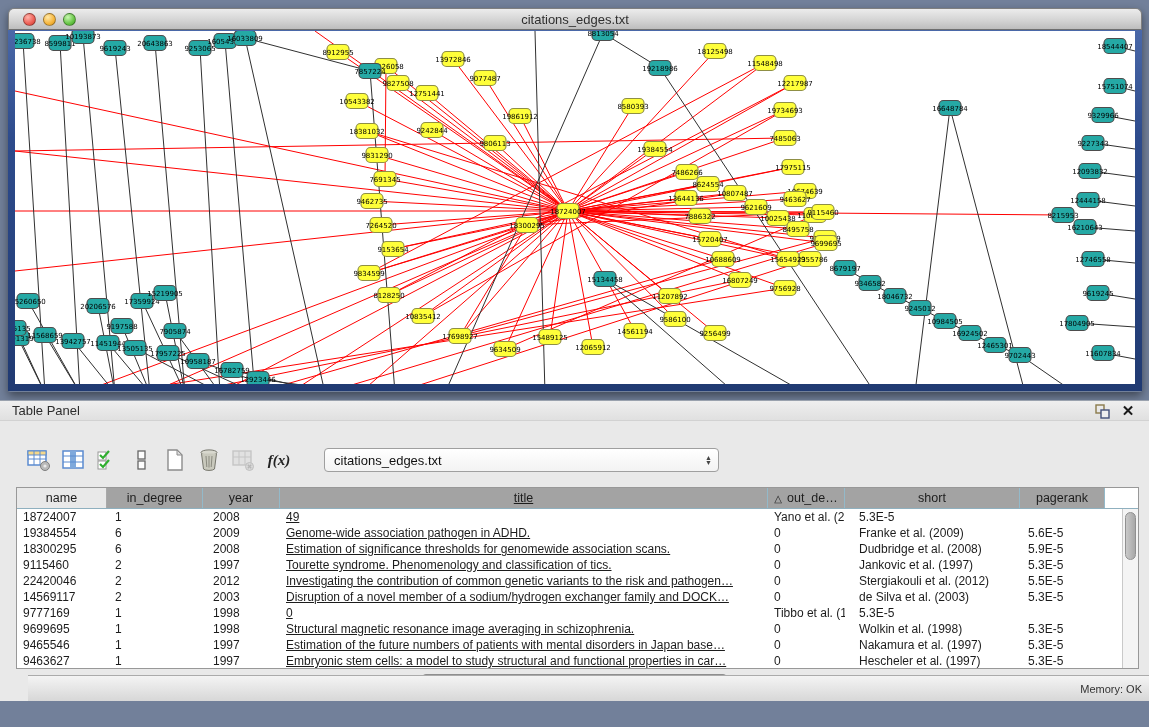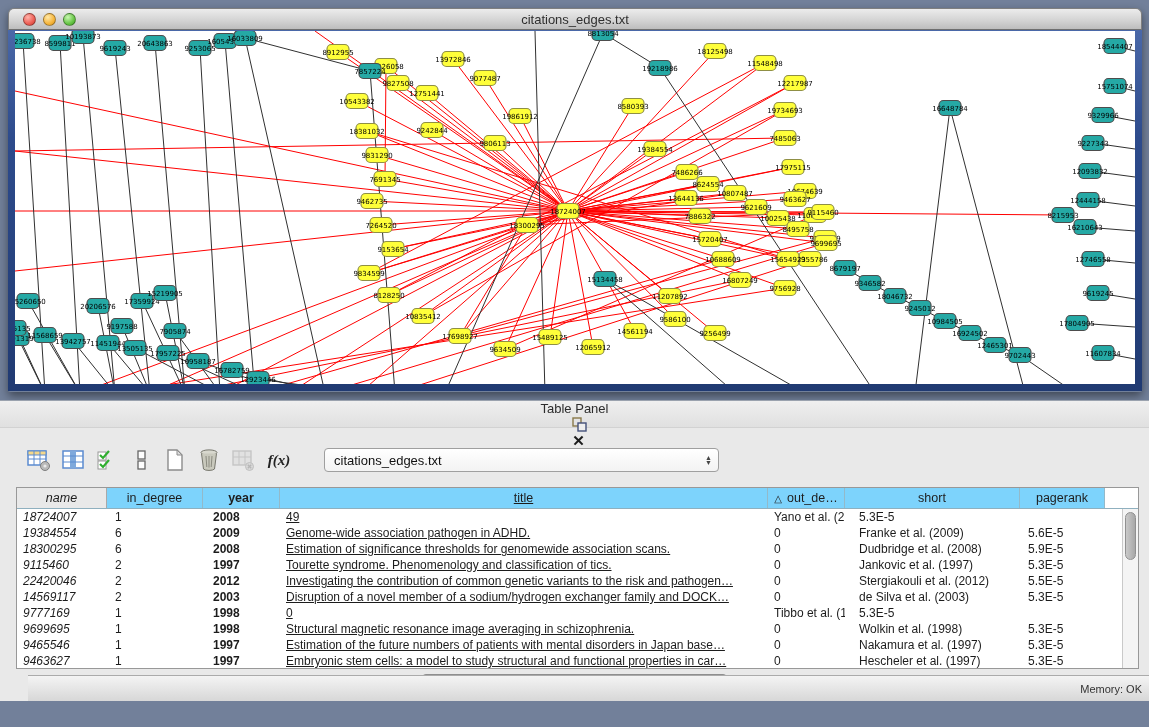--- a/index.html
+++ b/index.html
@@ -21,22 +21,22 @@
   .light.green { background:radial-gradient(circle at 35% 30%, #c9f7b2, #67c546 60%, #3f9c25); }
   .graph-frame { height:361px; background:linear-gradient(180deg,#4a68a8 0%,#2d4b8c 30%,#203a72 100%);
     padding:1px 7px 7px 7px; }
   .graph-canvas { width:100%; height:100%; background:#ffffff; position:relative; overflow:hidden; }
   .graph-canvas svg { display:block; }
   .gnode-label { font-family:"DejaVu Sans", sans-serif; font-size:7px; fill:#000; }
 
   
   .table-panel { position:absolute; left:0; top:400px; width:1149px; height:301px;
     background:#e9e9e9; border-top:1px solid #9aa2ae; }
-  .panel-header { height:27px; background:linear-gradient(#efefef,#e0e0e0);
-    border-bottom:1px solid #d2d2d2; display:flex; align-items:center; padding:0 12px;flex-direction:column; }
+  .panel-header { height:20px; background:linear-gradient(#efefef,#e0e0e0);
+    border-bottom:1px solid #d2d2d2; display:flex; align-items:center; padding:0 12px; }
   .panel-title { font-size:13px; color:#2c2c2c; }
   .panel-header .spacer { flex:1; }
   .float-btn, .close-btn { width:18px; height:18px; display:flex; align-items:center;
     justify-content:center; margin-left:8px; cursor:default; }
   .close-btn { font-size:15px; font-weight:bold; color:#1a1a1a; }
 
   .toolbar { position:absolute; left:0; top:38px; width:100%; height:42px;
     display:flex; align-items:center; padding-left:25px; }
   .tool { width:27px; height:27px; margin-right:7px; display:flex; align-items:center;
     justify-content:center; border-radius:3px; }
@@ -45,28 +45,28 @@
   .combo { margin-left:22px; width:395px; height:24px; background:linear-gradient(#ffffff,#f3f3f3);
     border:1px solid #9f9f9f; border-radius:4px; display:flex; align-items:center;
     padding:0 6px 0 9px; box-shadow:inset 0 1px 0 #fff; }
   .combo-text { flex:1; font-size:13px; color:#111; }
   .combo-arrows { display:flex; flex-direction:column; line-height:5px; font-size:7px; color:#444; }
 
   .table-box { position:absolute; left:16px; top:86px; width:1123px; height:182px;
     background:#fff; border:1px solid #989898; }
   .thead { display:flex; height:21px; border-bottom:1px solid #8fb0bf; }
   .tcell { flex:none; overflow:hidden; white-space:nowrap; }
-  .hcell { background:#7dd3fc; border-right:1px solid #93b9c9; display:flex;
+  .hcell { background:#a3a3a3; border-right:1px solid #93b9c9; display:flex;
     align-items:center; justify-content:center; font-size:12.5px; color:#1d1d1d; }
   .hcell.primary { background:#e9e9e9; border-right:1px solid #a9a9a9; }
   .sort-glyph { font-size:10px; margin-right:5px; color:#222; }
   .trow { display:flex; height:16px; align-items:center; font-size:12px; color:#1c1c1c; }
-  .tcell:nth-child(1){ width:90px;  padding-left:6px;font-style:italic; }
+  .tcell:nth-child(1){ width:90px;  padding-left:6px; }
   .tcell:nth-child(2){ width:96px;  padding-left:8px; }
-  .tcell:nth-child(3){ width:77px;  padding-left:10px;font-weight:bold; }
+  .tcell:nth-child(3){ width:77px;  padding-left:10px; }
   .tcell:nth-child(4){ width:488px; padding-left:6px;text-decoration:underline; }
   .tcell:nth-child(5){ width:77px;  padding-left:6px; }
   .tcell:nth-child(6){ width:175px; padding-left:14px; }
   .tcell:nth-child(7){ width:85px;  padding-left:8px; }
   .thead .tcell { padding-left:0; }
   .vscroll { position:absolute; right:0; top:21px; bottom:0; width:16px;
     background:#f4f4f4; border-left:1px solid #c9c9c9; }
   .vthumb { position:absolute; left:2px; top:3px; width:11px; height:48px; border-radius:6px;
     background:linear-gradient(90deg,#c9c9c9,#a8a8a8); border:1px solid #909090; }
 

